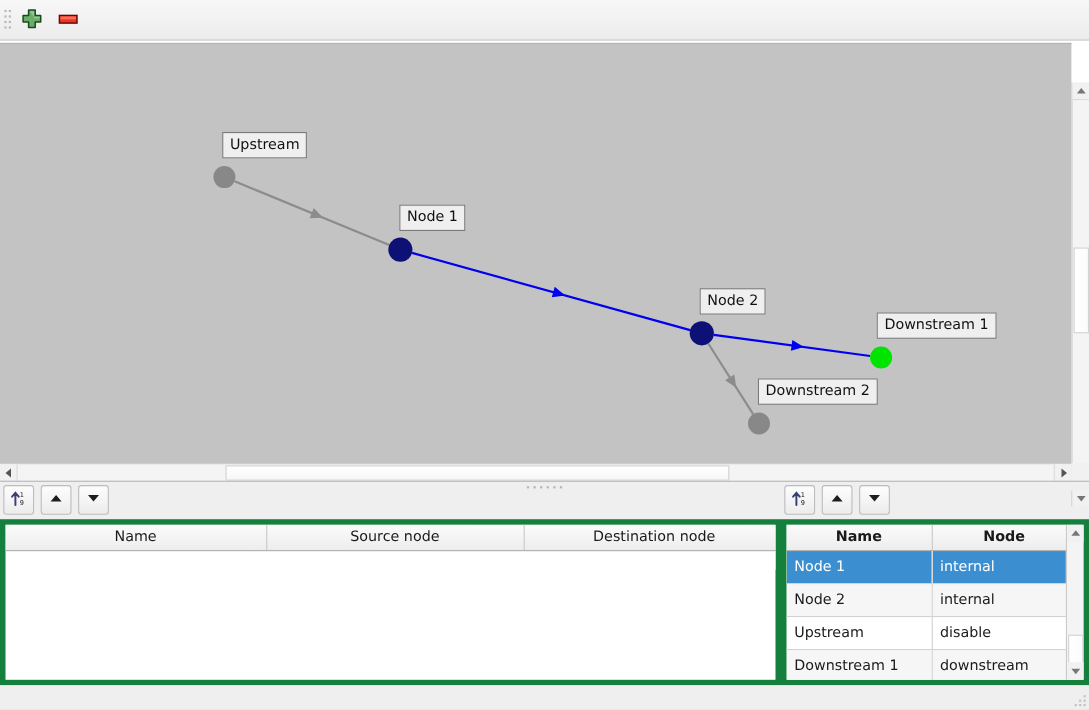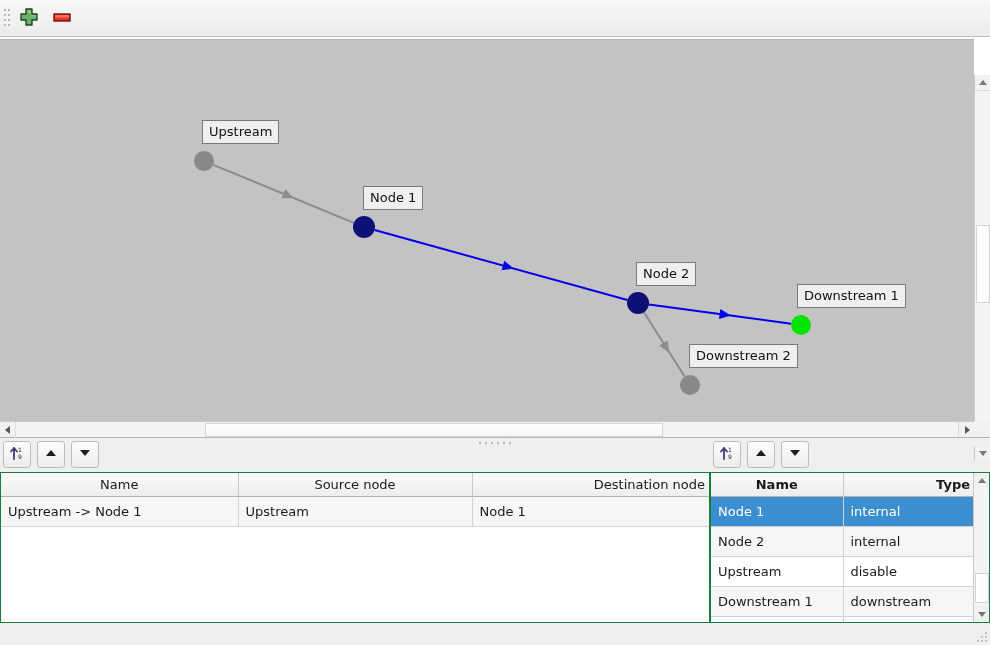--- a/index.html
+++ b/index.html
@@ -160,21 +160,21 @@
     border-radius: 3px;
     box-sizing: border-box;
     cursor: pointer;
     padding: 0;
   }
 
   
   .table-box {
     position: absolute;
     background: #fff;
-    border: 1px solid #15803d;
+    border: 5px solid #15803d;
     box-sizing: border-box;
     overflow: hidden;
   }
   table.grid {
     border-collapse: collapse;
     width: 100%;
     table-layout: fixed;
     font-size: 13px;
     color: #1a1a1a;
   }
@@ -183,21 +183,21 @@
     border-right: 1px solid #c8c8c8;
     border-bottom: 1px solid #b3b3b3;
     height: 23px;
     font-weight: normal;
     font-size: 13px;
     text-align: center;
     padding: 0 4px;
     box-sizing: border-box;
   }
   table.grid.bold-head th { font-weight: bold; }
-  table.grid th:last-child { border-right: none; text-align: right; }
+  table.grid th:last-child { border-right: none; }
   table.grid td {
     height: 30px;
     border-right: 1px solid #d2d2d2;
     border-bottom: 1px solid #d2d2d2;
     padding: 0 0 0 7px;
     white-space: nowrap;
     overflow: hidden;
     box-sizing: border-box;
   }
   table.grid td:last-child { border-right: none; }
@@ -352,25 +352,20 @@
           <col style="width:237px">
         </colgroup>
       <thead>
         <tr>
           <th>Name</th>
           <th>Source node</th>
           <th>Destination node</th>
         </tr>
       </thead>
       <tbody id="edges-body">
-          <tr class="even">
-            <td>Upstream -&gt; Node 1</td>
-            <td>Upstream</td>
-            <td>Node 1</td>
-          </tr>
           <tr class="blank">
             <td style="border-right: none;"></td>
             <td style="border-right: none;"></td>
             <td style="border-right: none;"></td>
           </tr>
         </tbody>
     </table>
   </div>
 
   <div class="panel-toolbar" style="left:710px;top:441px;width:280px;">
@@ -402,21 +397,21 @@
   <div class="table-box" style="left:710px;top:472px;width:280px;height:151px;">
     <div style="position:absolute;left:0;top:0;right:16px;bottom:0;overflow:hidden;">
       <table class="grid bold-head">
         <colgroup>
             <col style="width:132px">
             <col style="width:131px">
           </colgroup>
         <thead>
           <tr>
             <th>Name</th>
-            <th>Type</th>
+            <th>Node</th>
           </tr>
         </thead>
         <tbody id="nodes-body">
             <tr class="sel">
               <td>Node 1</td>
               <td>internal</td>
             </tr>
             <tr class="even">
               <td>Node 2</td>
               <td>internal</td>

